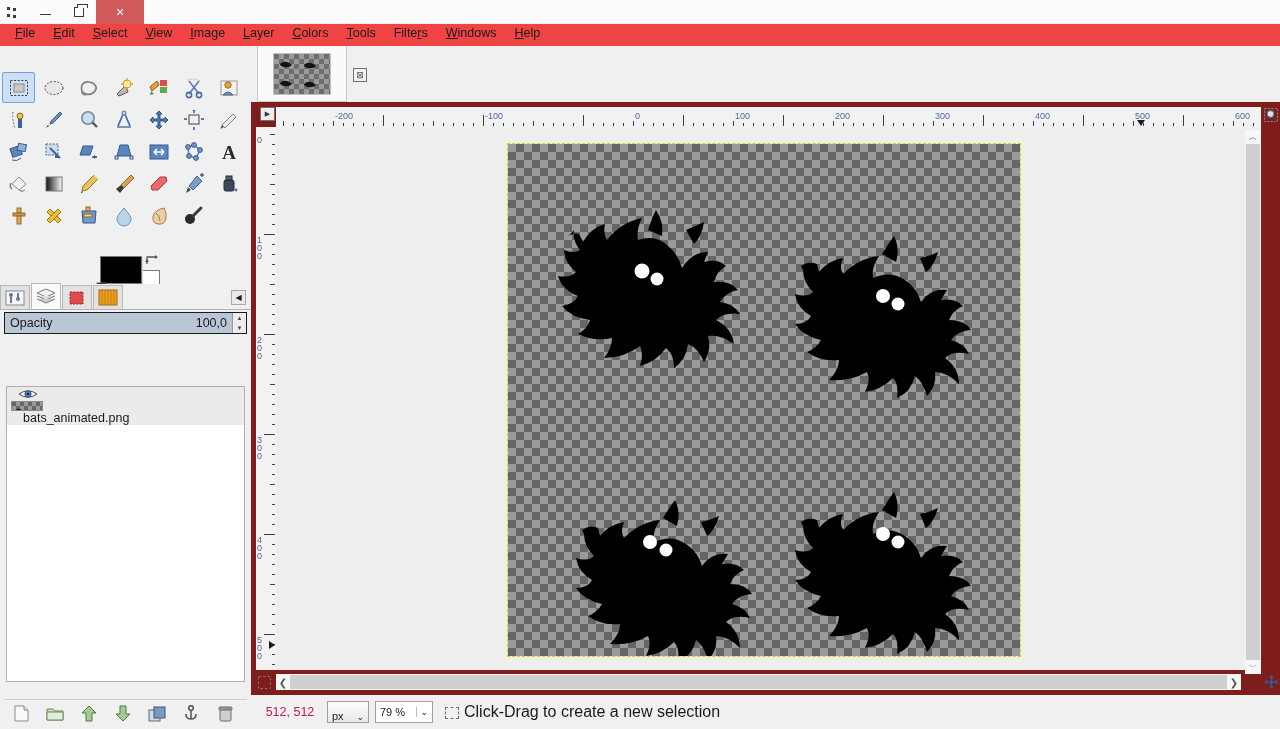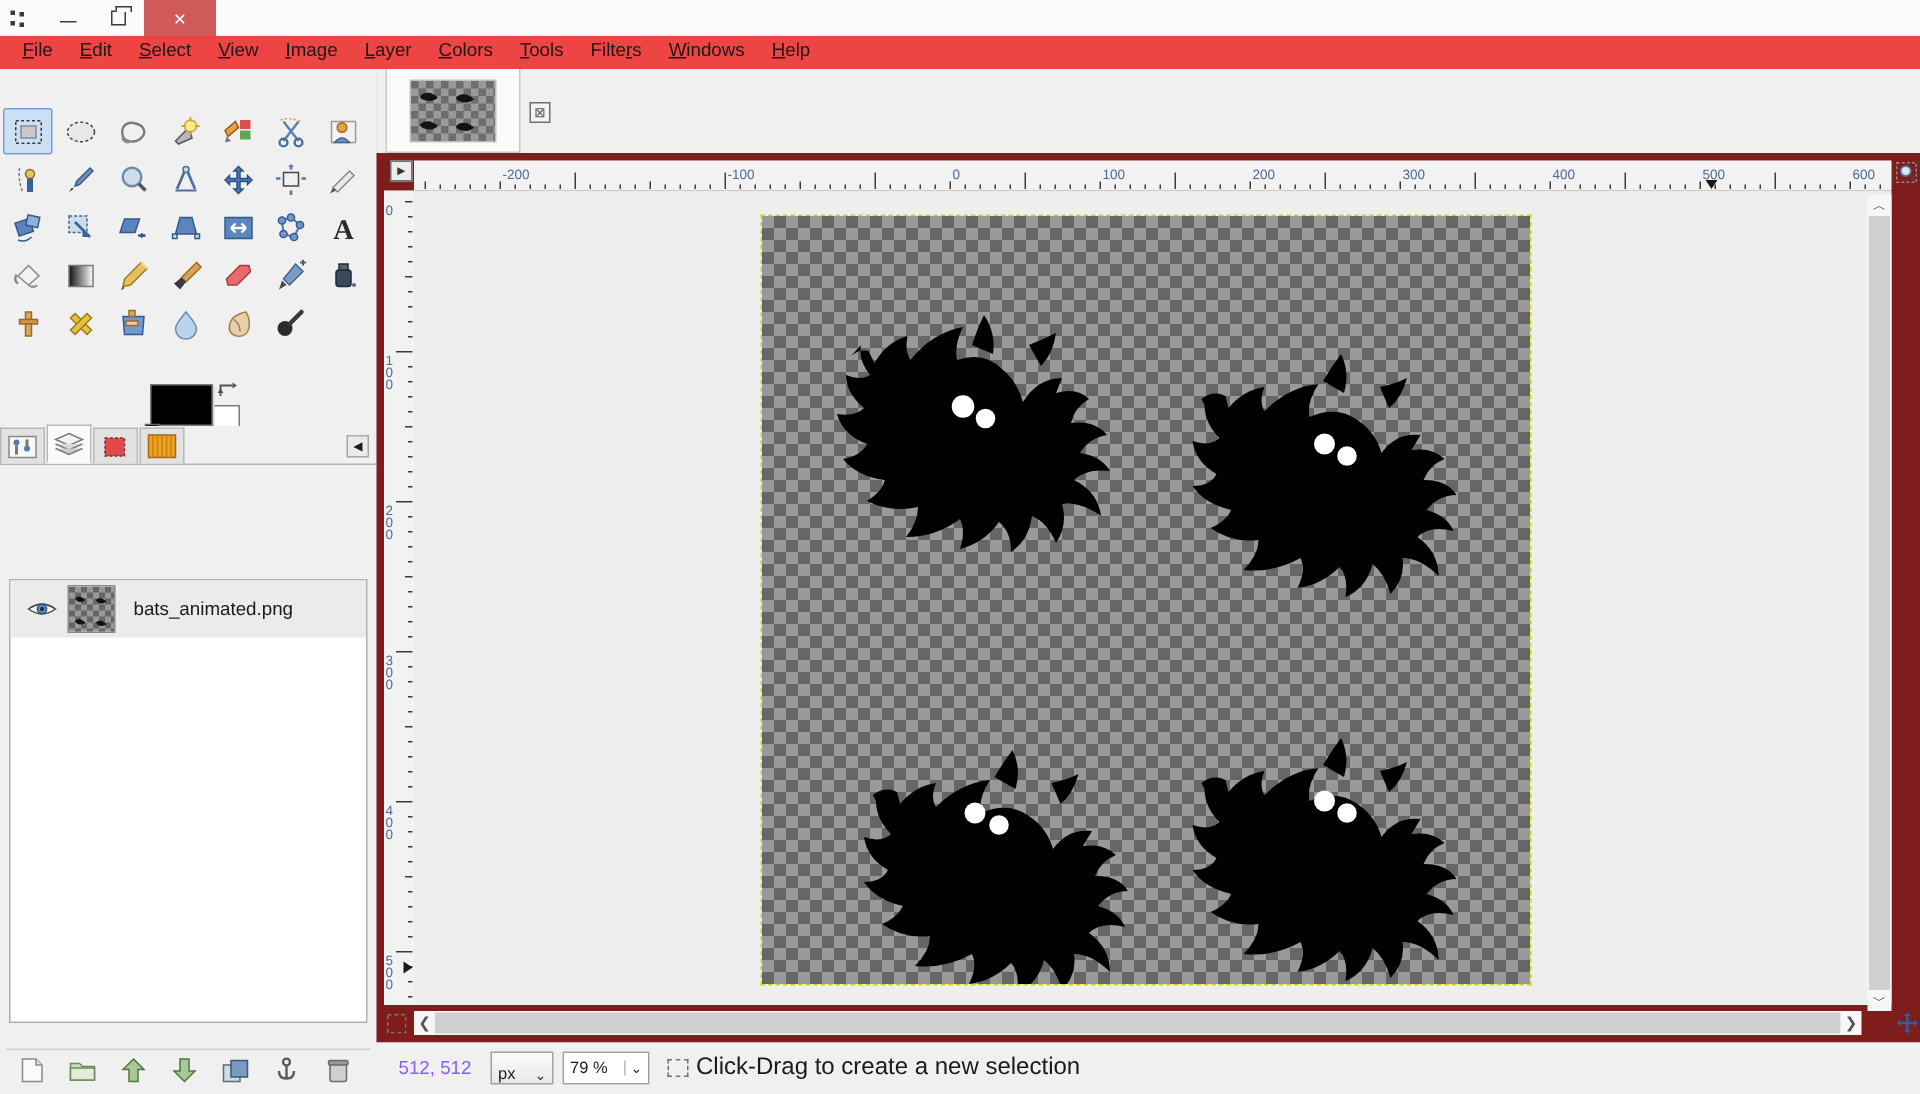--- a/index.html
+++ b/index.html
@@ -145,22 +145,23 @@
     display: flex; flex-direction: column;
   }
   .spin div { flex: 1; display: flex; align-items: center; justify-content: center; font-size: 6px; color:#444; }
   .lock-row { display: flex; align-items: center; height: 24px; padding-left: 6px; gap: 6px; }
   .lock-label { font-size: 12.5px; }
   .layer-list {
     position: absolute; top: 76px; left: 6px; width: 239px; height: 296px;
     background: #ffffff; border: 1px solid #b0b0b0;
   }
   .layer-row {
-    display: flex; align-items: center; height: 38px; background: #ebebeb;
+    display: flex; align-items: flex-start; height: 38px; background: #ebebeb;
     padding: 0 4px;
+    flex-direction: column;
   }
   .layer-eye { width: 34px; display: flex; justify-content: center; }
   .layer-thumb {
     width: 32px; height: 32px; border: 1px solid #8a8a8a;
     position: relative; overflow: hidden;
   }
   .layer-name { font-size: 12.5px; padding-left: 12px; }
   .layer-buttons {
     position: absolute; bottom: 2px; left: 4px; width: 243px; height: 28px;
     display: flex; align-items: center; border-top: 1px solid #cfcfcf;
@@ -242,21 +243,21 @@
   .zoomimg-btn {
     position: absolute; left: 1012px; top: 5px; width: 16px; height: 16px;
     display:flex;align-items:center;justify-content:center;
   }
 
   
   .statusbar {
     position: absolute; top: 695px; left: 251px; width: 1029px; height: 34px;
     background: #f0f0f0; display: flex; align-items: center; padding-left: 8px; gap: 6px;
   }
-  .pos-label { font-size: 12.5px; color: #8b5cf6; width: 62px; text-align: center; }
+  .pos-label { font-size: 12.5px; color: #be185d; width: 62px; text-align: center; }
   .unit-combo, .zoom-combo {
     height: 22px; border: 1px solid #a0a0a0; background: linear-gradient(#fdfdfd,#e8e8e8);
     display: flex; align-items: center; font-size: 11px; padding: 0 4px; gap: 4px;
   }
   .unit-combo { width: 42px; justify-content: space-between; align-items: flex-end; }
   .zoom-combo { width: 58px; justify-content: space-between; background: #fff; }
   .status-text { font-size: 16px; margin-left: 6px; }
   .status-icon { width: 14px; height: 12px; border: 1px dashed #707070; display:inline-block; margin-right:5px; vertical-align: middle;}
 
   .sep-v { width: 1px; height: 683px; background: #c6c6c6; position: absolute; left: 250px; top: 46px; }
@@ -588,20 +589,30 @@
             <path d="M4 1 v15 M7 1 v15 M10 1 v15 M13 1 v15 M16 1 v15" stroke="#c08018"></path>
           </svg>
       </div>
       <div class="dtab-arrow">
         <span>◀</span>
       </div>
     </div>
 
     <div class="layerspanel">
 
+      <div class="opacity-row">
+        <div class="opacity-bar">
+          <span class="olabel">Opacity</span>
+          <span class="oval">100,0</span>
+        </div>
+        <div class="spin">
+          <div>▲</div>
+          <div>▼</div>
+        </div>
+      </div>
 
 
       <div class="layer-list">
         <div class="layer-row">
           <div class="layer-eye">
             <svg width="20" height="14" viewBox="0 0 20 14">
                 <path d="M1 7 q9 -6.5 18 0 q-9 6.5 -18 0Z" fill="#f4f4f4" stroke="#4a4a4a"></path>
                 <circle cx="10" cy="7" r="3.1" fill="#5b86bd" stroke="#2e5185"></circle>
                 <circle cx="10" cy="7" r="1.3" fill="#16243a"></circle>
               </svg>

